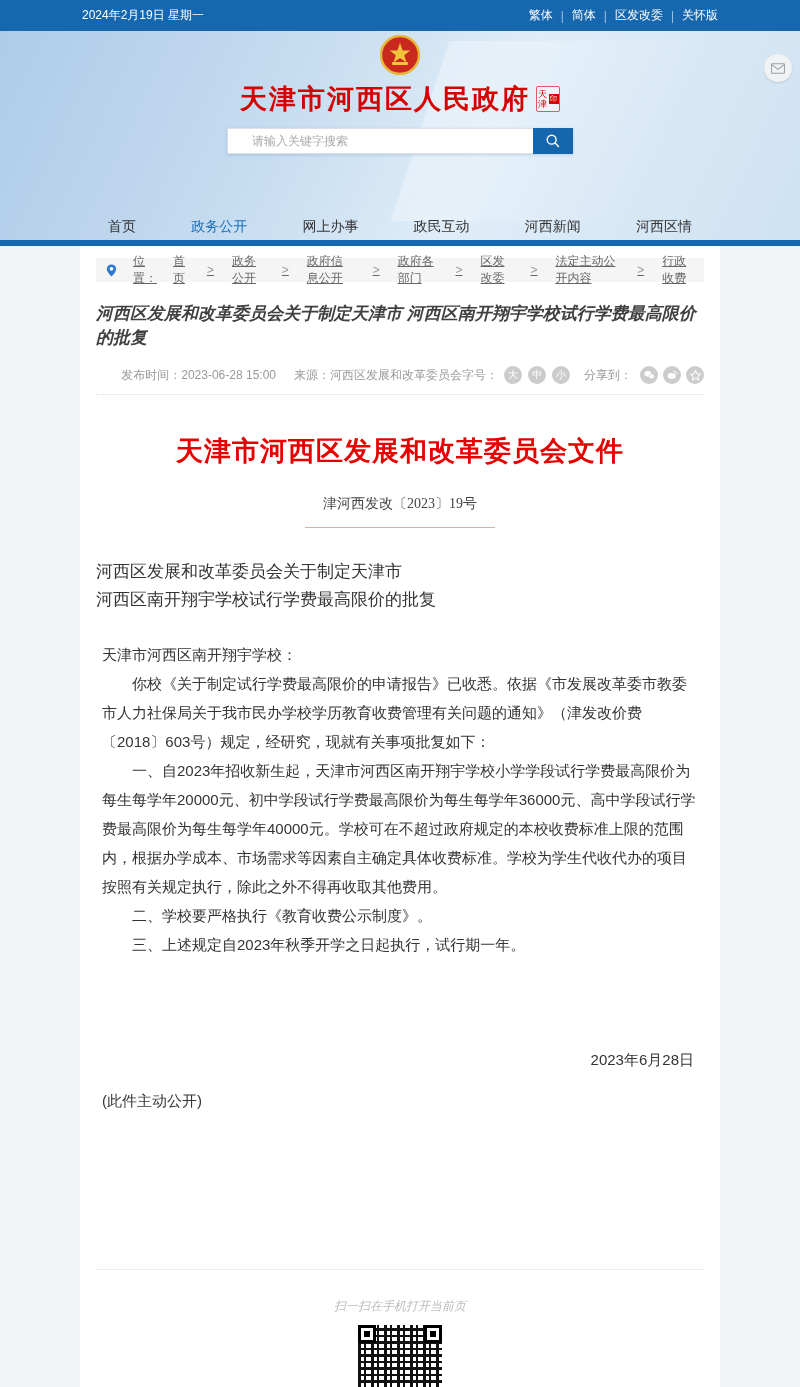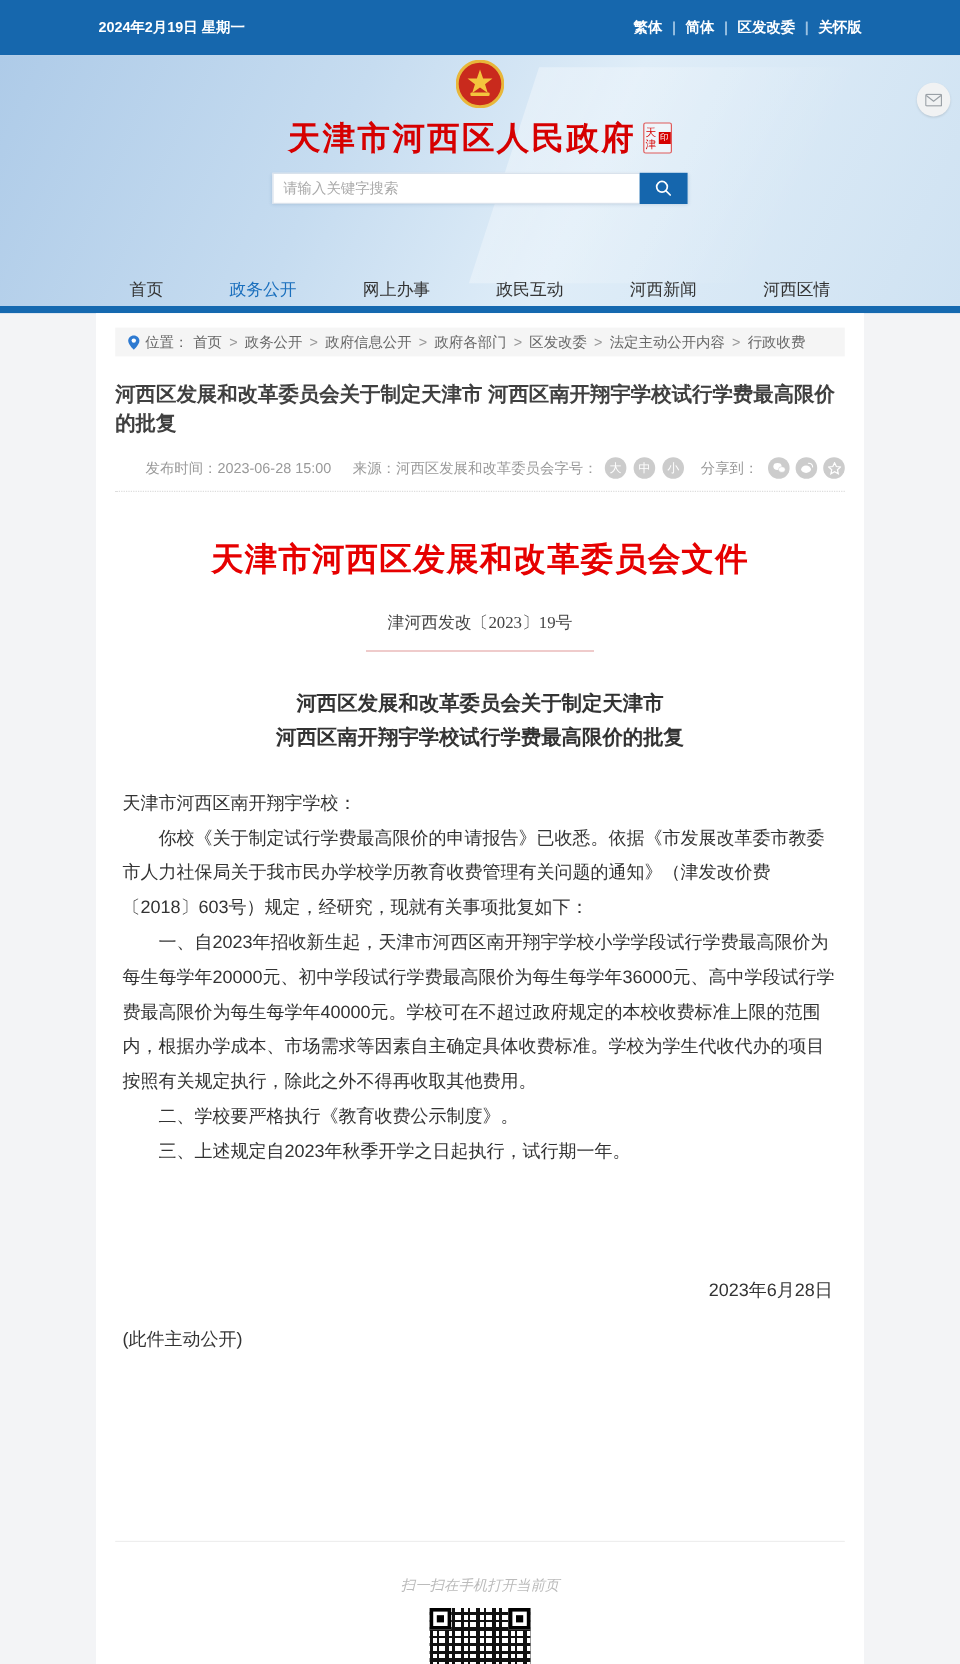--- a/index.html
+++ b/index.html
@@ -7,23 +7,23 @@
   body {
     font-family:"Liberation Sans","DejaVu Sans",sans-serif;
     background:#f3f4f6;
     color:#333;
     width:800px; min-height:1387px;
     position:relative;
   }
 
   
   .topbar {
-    height:46px; background:#1667ad; color:#fff;
+    height:31px; background:#1667ad; color:#fff;
     display:flex; align-items:center; justify-content:space-between;
-    padding:0 82px; font-size:12px;font-weight:bold;
+    padding:0 82px; font-size:12px;
   }
   .topbar-links { display:flex; align-items:center; gap:8px; }
   .topbar-links a { color:#fff; text-decoration:none; cursor:pointer; }
   .topbar-sep { color:#9cc2e2; }
 
   
   .hero {
     position:relative; height:215px;
     background:linear-gradient(115deg,#aecbe8 0%,#c6dcf0 35%,#dfedf8 60%,#cfe2f2 100%);
     overflow:hidden;
@@ -45,21 +45,21 @@
     display:grid; grid-template-columns:1fr 1fr; align-items:center; justify-items:center;
     font-size:9px; color:#d60000; line-height:10px; background:rgba(255,255,255,.4);
     font-family:"Liberation Serif","DejaVu Serif",serif;
   }
   .seal .stamp { background:#d60000; color:#fff; width:10px; height:10px; font-size:7px; display:flex; align-items:center; justify-content:center; }
 
   .search-row { display:flex; justify-content:center; margin-top:11px; position:relative; }
   .search-box { display:flex; width:346px; height:26px; box-shadow:0 1px 3px rgba(30,70,120,.18); }
   .search-input {
     flex:1; border:1px solid #d9e2ec; border-right:none; background:#fff;
-    font-size:12px; padding:0 8px; color:#333; outline:none;
+    font-size:12px; padding:0 24px; color:#333; outline:none;
   }
   .search-input::placeholder { color:#aaa; }
   .search-btn {
     width:40px; background:#1566ad; border:none; cursor:pointer;
     display:flex; align-items:center; justify-content:center;
   }
 
   .mail-fab {
     position:absolute; top:23px; right:8px; width:28px; height:28px; border-radius:50%;
     background:#f1f2f3; display:flex; align-items:center; justify-content:center;
@@ -75,27 +75,27 @@
   .nav-item.active { color:#1a6fbd; }
   .nav-bar { position:absolute; left:0; right:0; bottom:0; height:6px; background:#1569b0; }
 
   
   .card {
     width:640px; margin:0 auto; background:#fff; min-height:1076px;
     padding:12px 16px 26px; position:relative;
   }
   .breadcrumb {
     background:#f5f5f5; height:24px; display:flex; align-items:center;
-    padding:0 10px; font-size:12px; color:#666; gap:4px;
+    padding:0 10px; font-size:12px; color:#666; gap:16px;text-decoration:underline;
   }
   .breadcrumb a { color:#666; text-decoration:none; cursor:pointer; }
   .crumb-sep { color:#999; margin:0 2px; }
 
   .article-title {
-    margin-top:20px; font-size:17px; font-weight:600; color:#404040; line-height:24px;
+    margin-top:20px; font-size:17px; font-weight:600; color:#404040; line-height:24px;font-style:italic;
   }
   .meta-row {
     margin-top:16px; display:flex; align-items:center; justify-content:flex-end;
     font-size:12px; color:#999; padding-bottom:10px; border-bottom:1px dotted #ddd;
   }
   .meta-left { display:flex; gap:18px; }
   .meta-right { display:flex; align-items:center; gap:6px; }
   .circle-btn {
     width:18px; height:18px; border-radius:50%; background:#ccc; color:#fff;
     font-size:10px; display:flex; align-items:center; justify-content:center; cursor:pointer;
@@ -103,21 +103,21 @@
   .share-group { display:flex; gap:5px; margin-left:2px; }
 
   
   .doc { font-family:"Liberation Serif","DejaVu Serif",serif; }
   .doc-header {
     margin-top:38px; text-align:center; color:#e60000; font-size:27px; font-weight:bold;
     letter-spacing:1px;
   }
   .doc-number { margin-top:26px; text-align:center; font-size:14px; color:#444; }
   .doc-redline { width:190px; height:1px; background:#e5a9a9; margin:14px auto 0; }
-  .doc-title { margin-top:30px; text-align:center; font-size:17px; font-weight:bold; color:#333; line-height:28px; }
+  .doc-title { margin-top:30px; font-size:17px; font-weight:normal; color:#333; line-height:28px; }
 
   .doc-body {
     font-family:"Liberation Sans","DejaVu Sans",sans-serif;
     margin-top:26px; font-size:15px; color:#333; line-height:29px; padding:0 6px;
   }
   .doc-body p.indent { text-indent:2em; }
   .doc-date { margin-top:92px; text-align:right; font-size:15px; color:#333; padding-right:10px;
               font-family:"Liberation Sans","DejaVu Sans",sans-serif; }
   .doc-note { margin-top:22px; font-size:15px; color:#333; padding-left:6px;
               font-family:"Liberation Sans","DejaVu Sans",sans-serif; }

